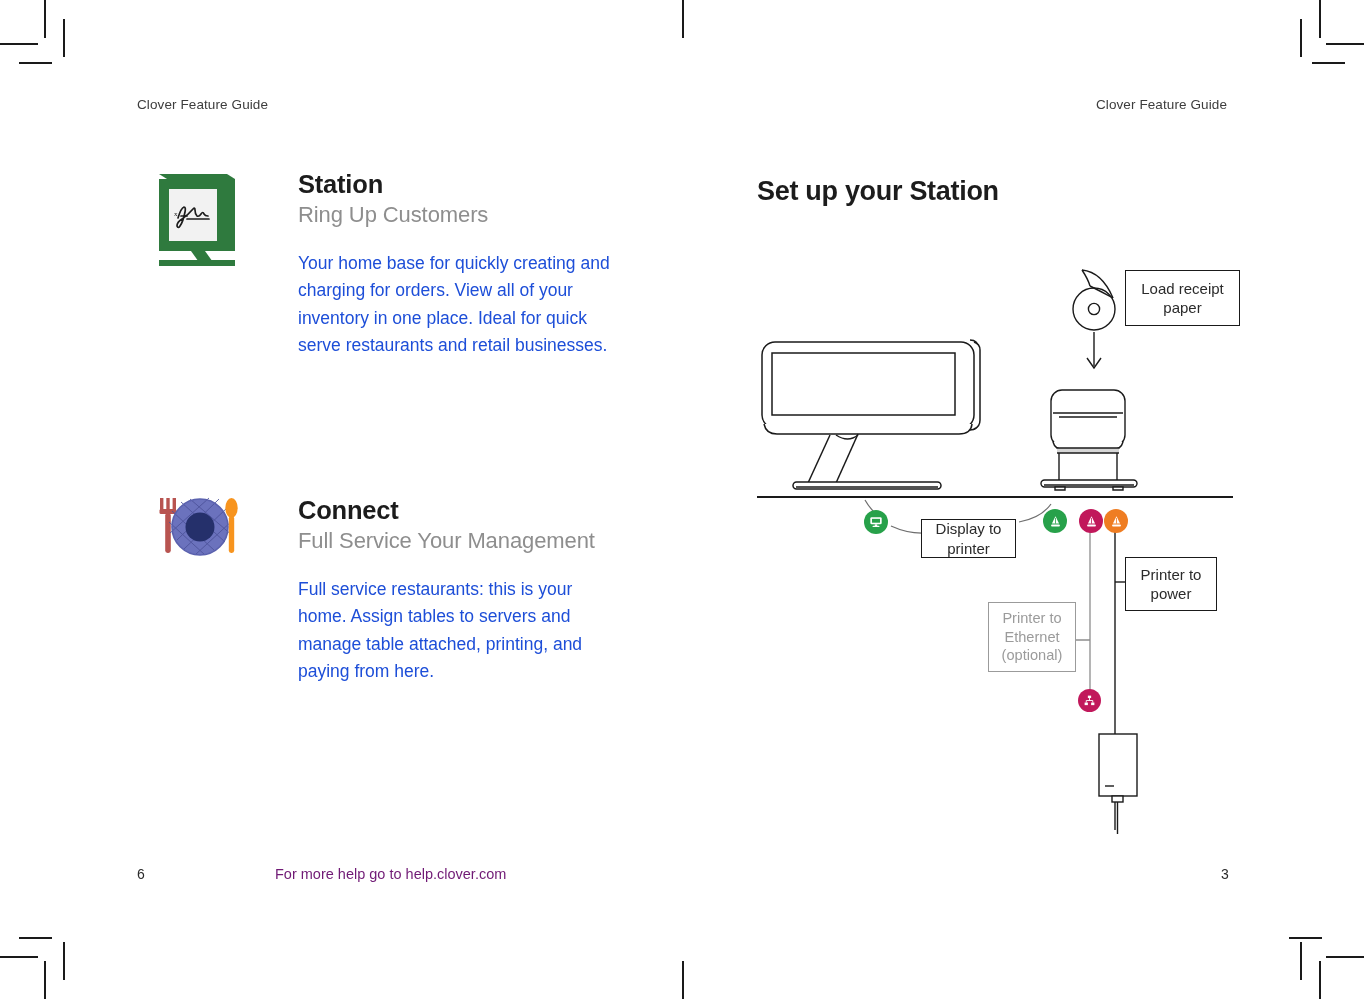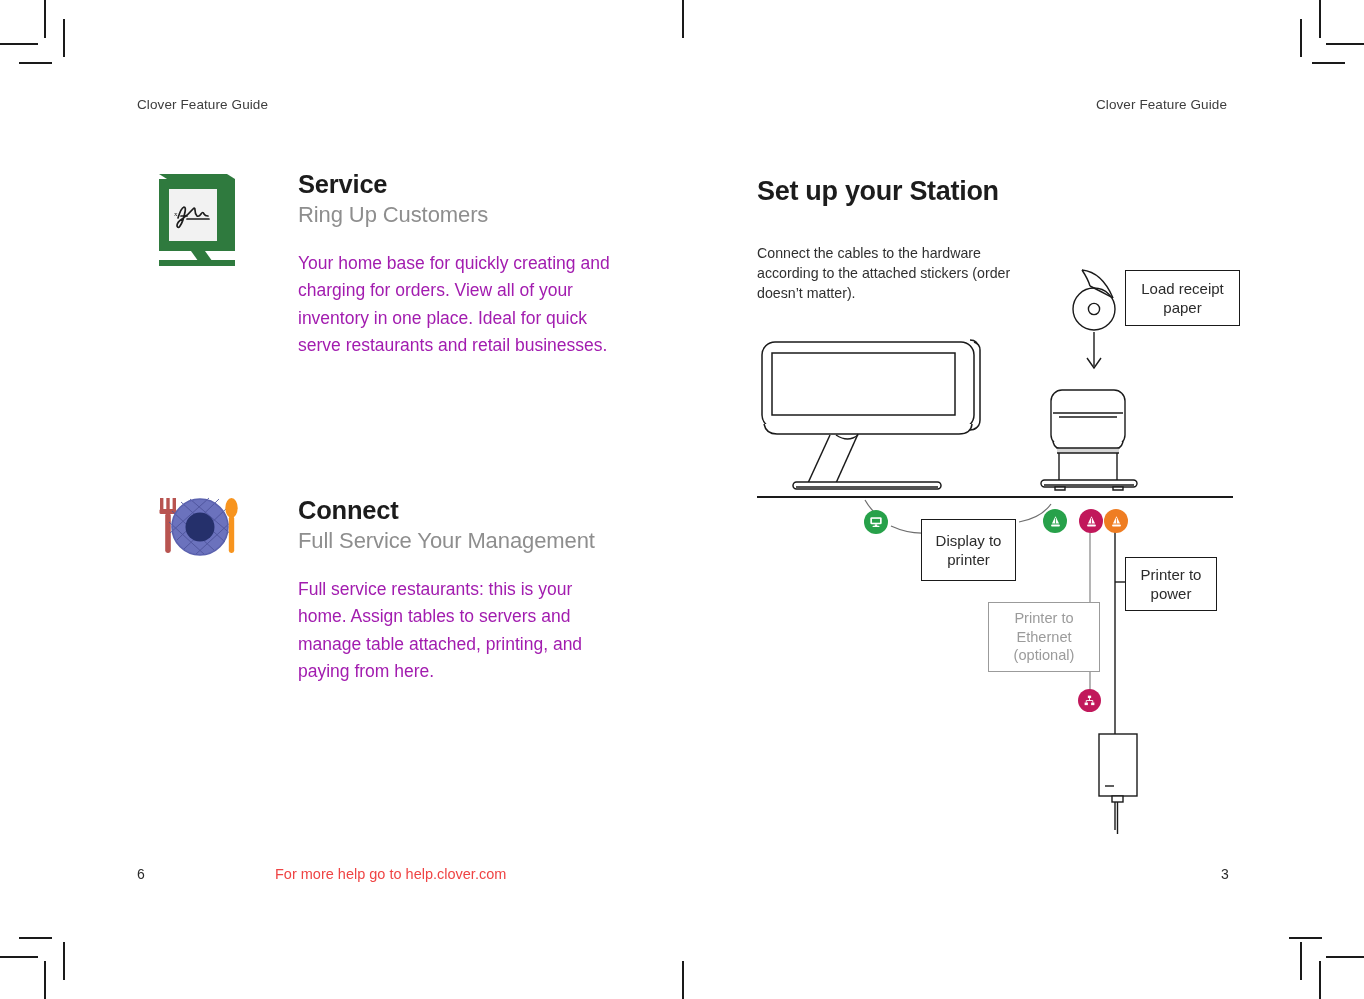--- a/index.html
+++ b/index.html
@@ -35,21 +35,21 @@
   .feature .ftext{position:absolute;left:141px;top:0;width:330px;}
   .ftitle{
     font-size:25.5px;font-weight:bold;color:#1c1c1c;
     letter-spacing:-.2px;line-height:1.12;margin:0;
   }
   .fsub{
     font-size:22px;color:#8e8e8e;font-weight:normal;
     letter-spacing:-.1px;line-height:1.2;margin:3px 0 0 0;white-space:nowrap;
   }
   .fbody{
-    font-size:17.5px;color:#a21caf;line-height:1.56;
+    font-size:17.5px;color:#1d4ed8;line-height:1.56;
     margin:22px 0 0 0;
   }
 
   
   #station-title{
     position:absolute;left:757px;top:176px;
     font-size:27px;font-weight:bold;color:#1c1c1c;
     letter-spacing:-.3px;margin:0;
   }
   #station-intro{
@@ -75,21 +75,21 @@
   
   .conn{
     position:absolute;border-radius:50%;
     display:flex;align-items:center;justify-content:center;
   }
   .conn svg{display:block;}
 
   
   #folio-left{position:absolute;left:137px;top:866px;font-size:14px;color:#2b2b2b;}
   #folio-right{position:absolute;left:1221px;top:866px;font-size:14px;color:#2b2b2b;}
-  #footer-help{position:absolute;left:275px;top:866px;font-size:14.5px;color:#ef4444;text-align:right;}
+  #footer-help{position:absolute;left:275px;top:866px;font-size:14.5px;color:#701a75;text-align:right;}
 
   svg.art{position:absolute;overflow:visible;}
 </style>
 </head>
 <body>
 
 <div class="page">
 
   <div class="cm v" style="left:44px;top:0px;height:38px;"></div>
   <div class="cm h" style="left:0px;top:43px;width:38px;"></div>
@@ -140,21 +140,21 @@
 
         <g fill="none" stroke="#1d1d1d" stroke-width="1.7" stroke-linecap="round">
           <path d="M21 48 q3 -10 6 -11 q2 0 1 5 q-2 10 -5 14 q-2 3 -3 0 q0 -4 5 -7 q6 -4 11 -10 q2 -2 2 1 q0 4 2 6 q2 1 4 -2 q2 -3 3 0 q1 2 4 2"></path>
           <path d="M24 46 h6"></path>
           <path d="M30 49 h22"></path>
         </g>
         <text x="17" y="46" font-family="'Liberation Serif',serif" font-size="7" fill="#1d1d1d">x</text>
       </svg>
     </div>
     <div class="ftext">
-      <h2 class="ftitle">Service</h2>
+      <h2 class="ftitle">Station</h2>
       <div class="fsub">Ring Up Customers</div>
       <p class="fbody">Your home base for quickly creating and charging for orders. View all of your inventory in one place. Ideal for quick serve restaurants and retail businesses.</p>
     </div>
   </div>
 
   <div class="feature" style="left:157px;top:494px;width:480px;">
     <div class="ficon" style="left:0px;top:0px;">
       <svg width="86" height="66" viewBox="0 0 86 66" xmlns="http://www.w3.org/2000/svg">
 
         <g fill="#b85450">
@@ -179,21 +179,20 @@
       </svg>
     </div>
     <div class="ftext" style="top:2px;width:360px;">
       <h2 class="ftitle">Connect</h2>
       <div class="fsub">Full Service Your Management</div>
       <p class="fbody" style="width:310px;">Full service restaurants: this is your home. Assign tables to servers and manage table attached, printing, and paying from here.</p>
     </div>
   </div>
 
   <h1 id="station-title">Set up your Station</h1>
-  <p id="station-intro">Connect the cables to the hardware according to the attached stickers (order doesn’t matter).</p>
 
   <svg class="art" style="left:1068px;top:262px;" width="70" height="115" viewBox="0 0 70 115" xmlns="http://www.w3.org/2000/svg">
     <g fill="none" stroke="#1a1a1a" stroke-width="1.4">
       <circle cx="26" cy="47" r="21"></circle>
       <circle cx="26" cy="47" r="5.6"></circle>
       <path d="M14 8 q20 2 31 28"></path>
       <path d="M14 8 q6 9 8 16"></path>
       <path d="M22 24 q12 6 23 12"></path>
 
       <path d="M26 70 v34"></path>
@@ -321,29 +320,29 @@
         <rect x="10" y="10.5" width="4" height="3.2" fill="#fff"></rect>
         <path d="M8 5 v3 M4 10.5 v-2.5 H12 v2.5" stroke="#fff" stroke-width="1.1" fill="none"></path>
       </svg>
     </span>
   </div>
 
   <div class="callout" style="left:1125px;top:270px;width:115px;height:56px;">
     <span>Load receipt paper</span>
   </div>
 
-  <div class="callout" style="left:921px;top:519px;width:95px;height:62px;">
+  <div class="callout" style="left:921px;top:519px;width:95px;height:39px;">
     <span>Display to printer</span>
   </div>
 
   <div class="callout" style="left:1125px;top:557px;width:92px;height:54px;">
     <span>Printer to power</span>
   </div>
 
-  <div class="callout muted" style="left:988px;top:602px;width:112px;height:70px;font-size:14.6px;">
+  <div class="callout muted" style="left:988px;top:602px;width:88px;height:70px;font-size:14.6px;">
     <span>Printer to Ethernet (optional)</span>
   </div>
 
   <div id="folio-left">6</div>
   <div id="footer-help">For more help go to help.clover.com</div>
   <div id="folio-right">3</div>
 
 </div>
 
 </body></html>

